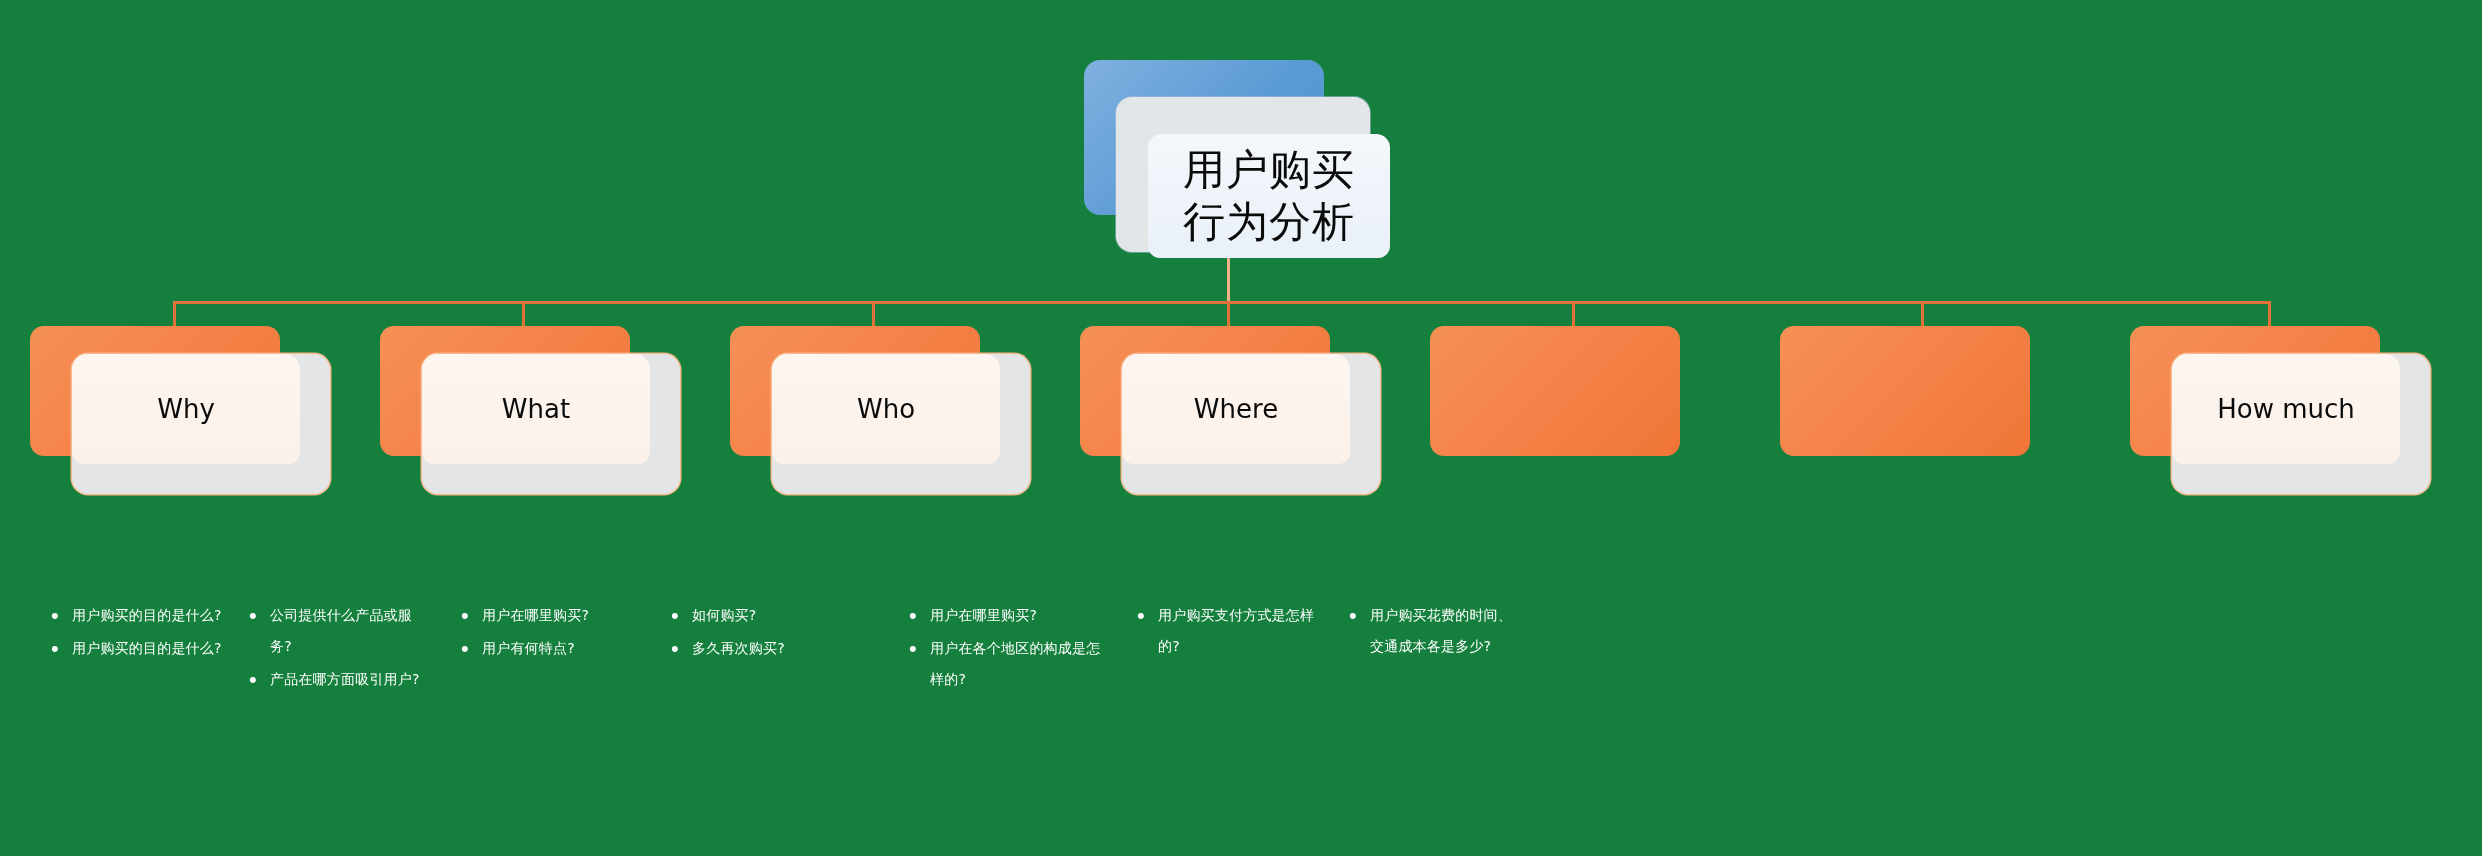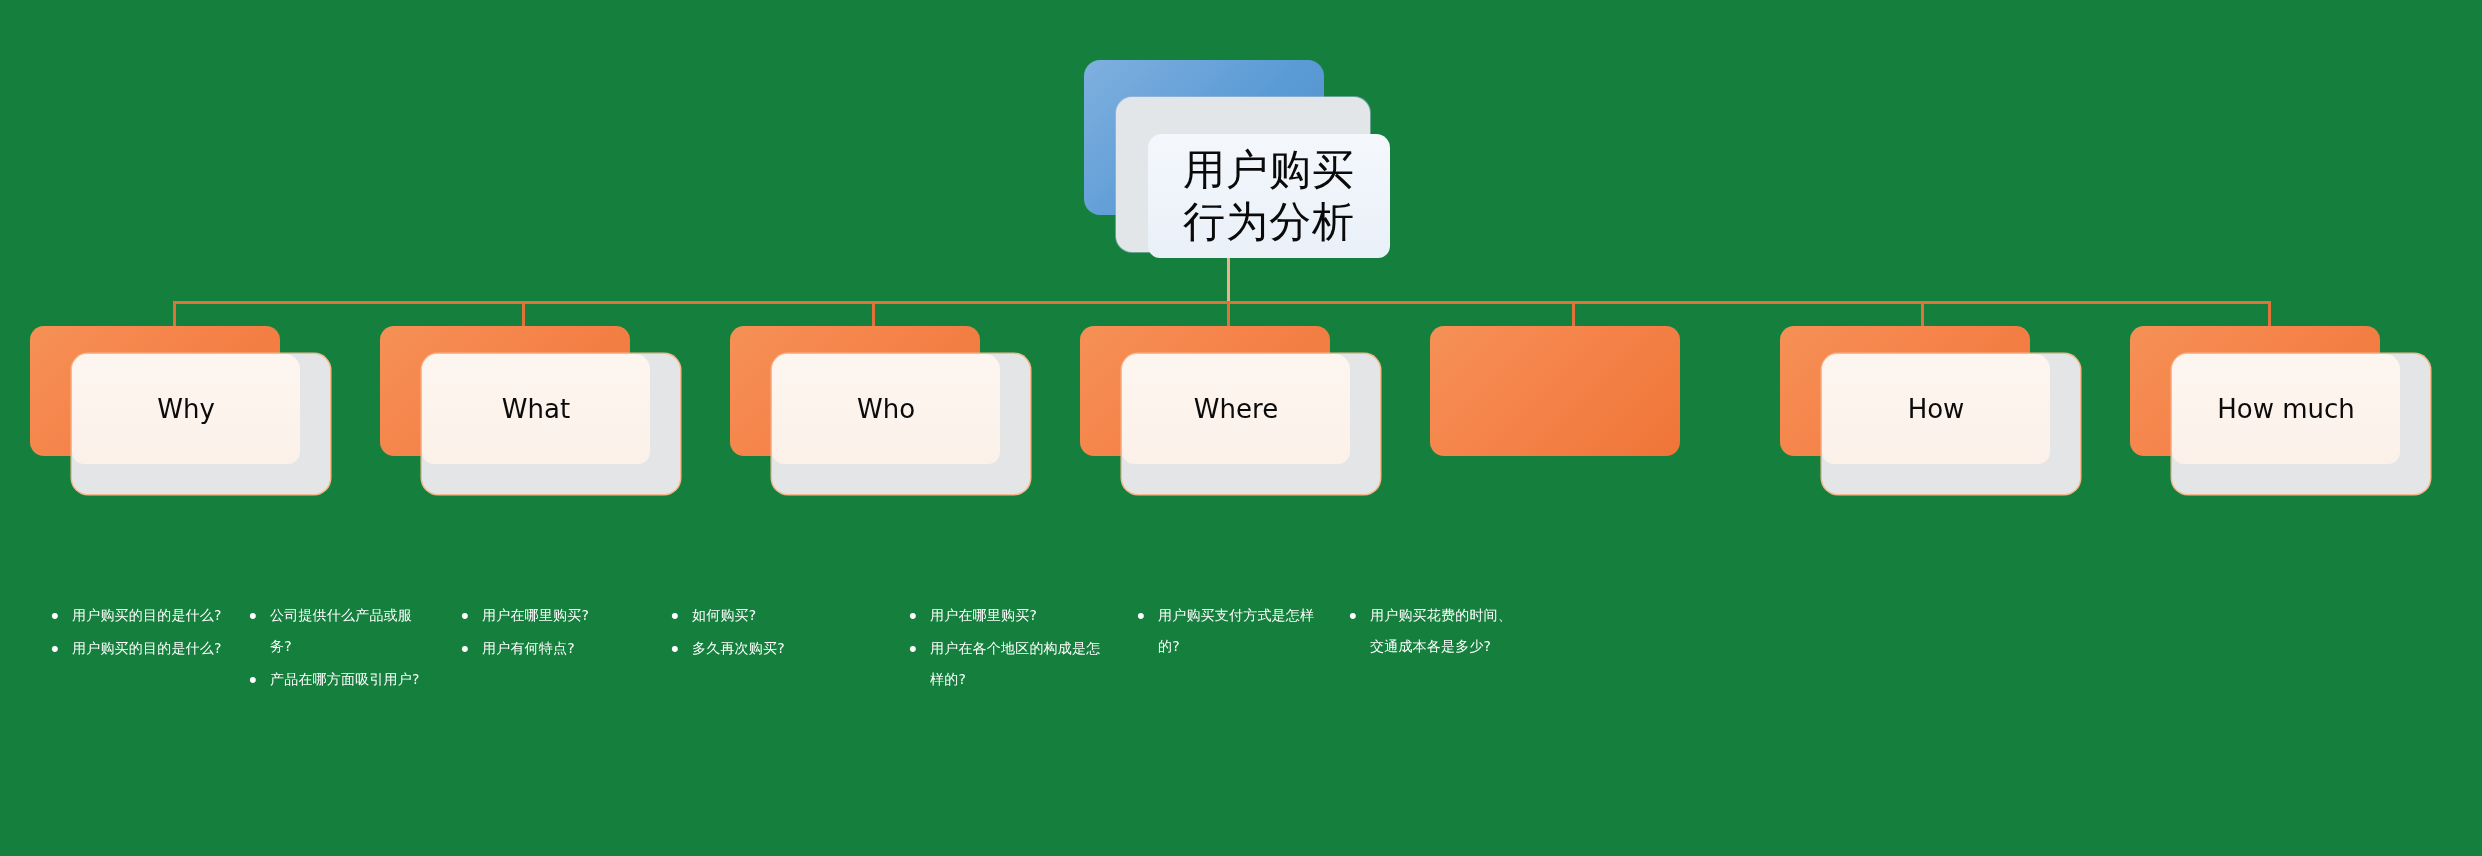--- a/index.html
+++ b/index.html
@@ -271,25 +271,20 @@
       <span class="bullet-text">用户在哪里购买?</span>
     </div>
     <div class="bullet-row">
       <span class="bullet-dot">•</span>
       <span class="bullet-text">用户在各个地区的构成是怎样的?</span>
     </div>
   </div>
 
   <div class="branch" style="left:1750px;">
     <div class="br-back"></div>
-    <div class="br-outer">
-      <div class="br-inner">
-        <span class="br-label">How</span>
-      </div>
-    </div>
   </div>
   <div class="bullets" style="left: 1128px; width: 200px;">
     <div class="bullet-row">
       <span class="bullet-dot">•</span>
       <span class="bullet-text">用户购买支付方式是怎样的?</span>
     </div>
   </div>
 
   <div class="branch" style="left:2100px;">
     <div class="br-back"></div>

